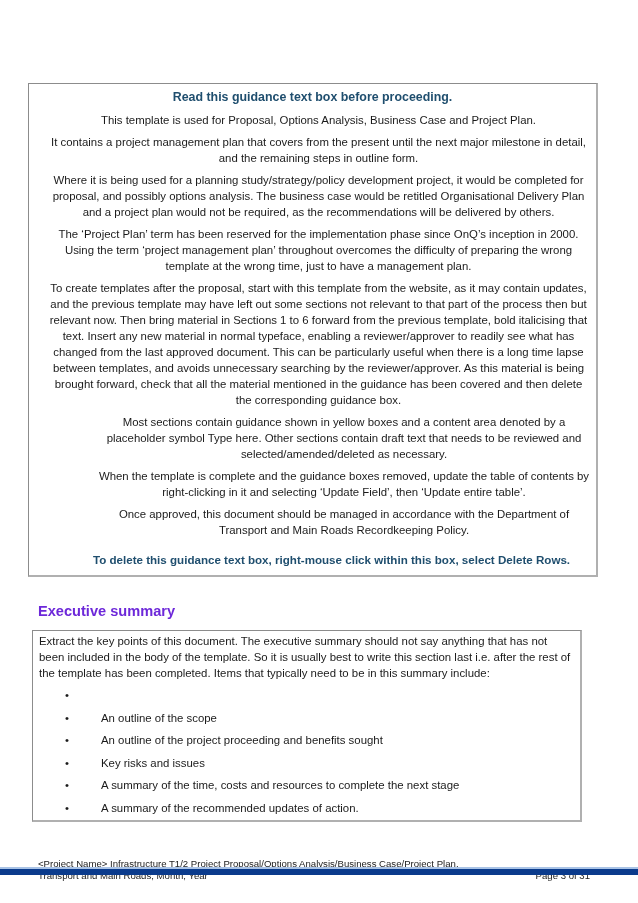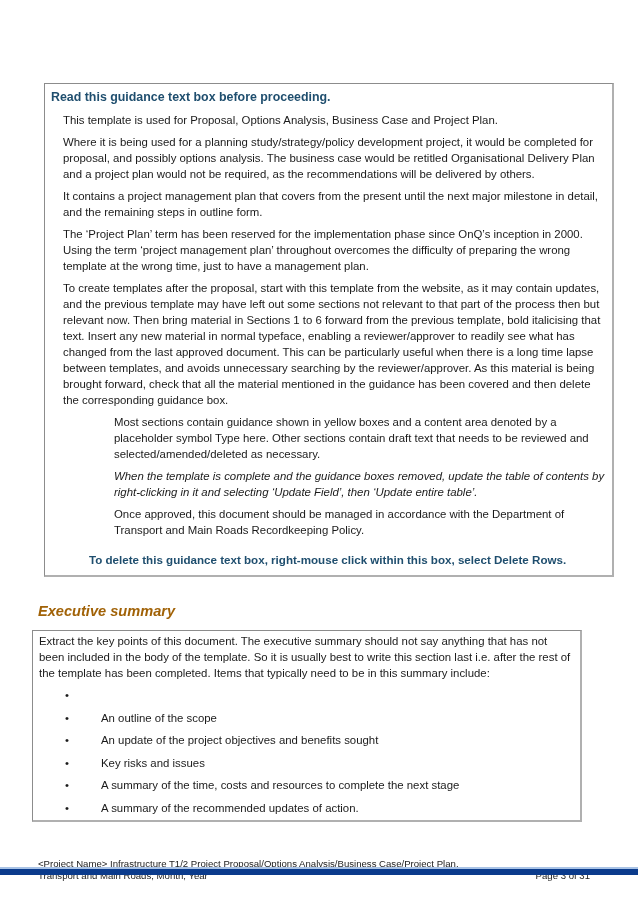--- a/index.html
+++ b/index.html
@@ -12,29 +12,30 @@
       height: 903px;
       position: relative;
       overflow: hidden;
       font-family: "Liberation Sans", sans-serif;
       color: #1a1a1a;
       font-size: 11.4px;
       line-height: 16px;
     }
     .guidance-box {
       position: absolute;
-      left: 44px;
+      left: 28px;
       top: 83px;
       width: 570px;
       height: 494px;
       border: 1px solid #8c8c8c;
       border-right: 2px solid #b0b0b0;
       border-bottom: 2px solid #b0b0b0;
       box-sizing: border-box;
       padding: 5px 6px 0 6px;
+      text-align: center;
     }
     .guidance-heading {
       font-weight: bold;
       color: #1f4e6e;
       font-size: 12.4px;
       margin: 0 0 7px 0;
       line-height: 16px;
     }
     .para {
       margin: 0 0 6px 12px;
@@ -48,24 +49,23 @@
       margin: 14px 0 0 0;
       padding-left: 38px;
       font-size: 11.6px;
     }
     .exec-heading {
       position: absolute;
       left: 38px;
       top: 601px;
       font-size: 14.6px;
       font-weight: bold;
-      color: #a16207;
+      color: #6d28d9;
       margin: 0;
       line-height: 20px;
-      font-style: italic;
     }
     .exec-box {
       position: absolute;
       left: 32px;
       top: 630px;
       width: 550px;
       height: 192px;
       border: 1px solid #8c8c8c;
       border-right: 2px solid #b0b0b0;
       border-bottom: 2px solid #b0b0b0;
@@ -122,39 +122,39 @@
       height: 6px;
       background: #0b3b8c;
     }
   </style>
 </head>
 <body>
 
 <div class="guidance-box">
   <p class="guidance-heading">Read this guidance text box before proceeding.</p>
   <p class="para">This template is used for Proposal, Options Analysis, Business Case and Project Plan.</p>
+  <p class="para">It contains a project management plan that covers from the present until the next major milestone in detail, and the remaining steps in outline form.</p>
   <p class="para">Where it is being used for a planning study/strategy/policy development project, it would be completed for proposal, and possibly options analysis. The business case would be retitled Organisational Delivery Plan and a project plan would not be required, as the recommendations will be delivered by others.</p>
-  <p class="para">It contains a project management plan that covers from the present until the next major milestone in detail, and the remaining steps in outline form.</p>
   <p class="para">The ‘Project Plan’ term has been reserved for the implementation phase since OnQ’s inception in 2000. Using the term ‘project management plan’ throughout overcomes the difficulty of preparing the wrong template at the wrong time, just to have a management plan.</p>
   <p class="para">To create templates after the proposal, start with this template from the website, as it may contain updates, and the previous template may have left out some sections not relevant to that part of the process then but relevant now. Then bring material in Sections 1 to 6 forward from the previous template, bold italicising that text. Insert any new material in normal typeface, enabling a reviewer/approver to readily see what has changed from the last approved document. This can be particularly useful when there is a long time lapse between templates, and avoids unnecessary searching by the reviewer/approver. As this material is being brought forward, check that all the material mentioned in the guidance has been covered and then delete the corresponding guidance box.</p>
   <p class="para indent">Most sections contain guidance shown in yellow boxes and a content area denoted by a placeholder symbol Type here. Other sections contain draft text that needs to be reviewed and selected/amended/deleted as necessary.</p>
-  <p class="para indent" style="white-space: pre-line; font-style: italic;">When the template is complete and the guidance boxes removed, update the table of contents by
+  <p class="para indent" style="white-space: pre-line;">When the template is complete and the guidance boxes removed, update the table of contents by
 right-clicking in it and selecting ‘Update Field’, then ‘Update entire table’.</p>
   <p class="para indent">Once approved, this document should be managed in accordance with the Department of Transport and Main Roads Recordkeeping Policy.</p>
   <p class="delete-note">To delete this guidance text box, right-mouse click within this box, select Delete Rows.</p>
 </div>
 
 <h2 class="exec-heading">Executive summary</h2>
 
 <div class="exec-box">
   <p class="exec-intro">Extract the key points of this document. The executive summary should not say anything that has not been included in the body of the template. So it is usually best to write this section last i.e. after the rest of the template has been completed. Items that typically need to be in this summary include:</p>
   <ul class="bullets">
     <li><span class="bullet">•</span></li>
     <li><span class="bullet">•</span><span>An outline of the scope</span></li>
-    <li><span class="bullet">•</span><span>An update of the project objectives and benefits sought</span></li>
+    <li><span class="bullet">•</span><span>An outline of the project proceeding and benefits sought</span></li>
     <li><span class="bullet">•</span><span>Key risks and issues</span></li>
     <li><span class="bullet">•</span><span>A summary of the time, costs and resources to complete the next stage</span></li>
     <li><span class="bullet">•</span><span>A summary of the recommended updates of action.</span></li>
   </ul>
 </div>
 
 <div class="footer">
   <div>&lt;Project Name&gt; Infrastructure T1/2 Project Proposal/Options Analysis/Business Case/Project Plan,</div>
   <div>Transport and Main Roads, Month, Year</div>
   <div class="page">Page 3 of 31</div>

